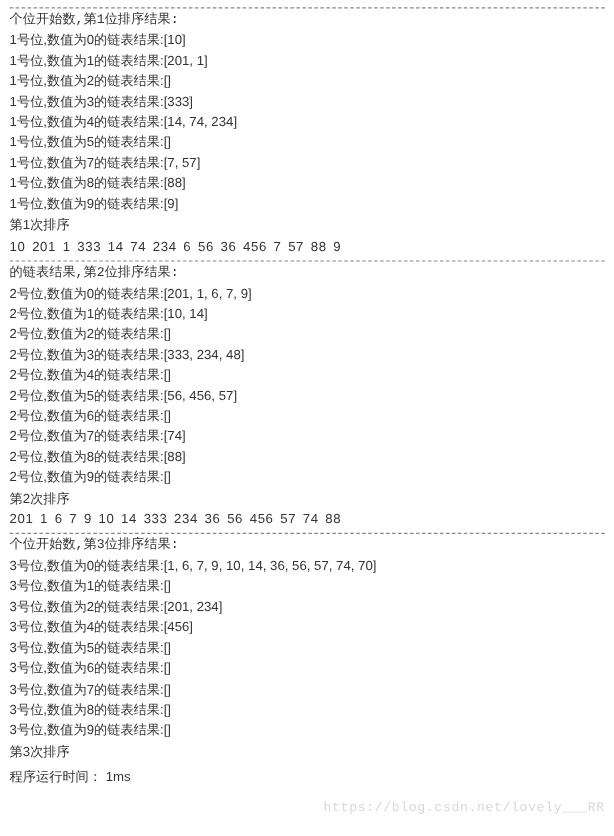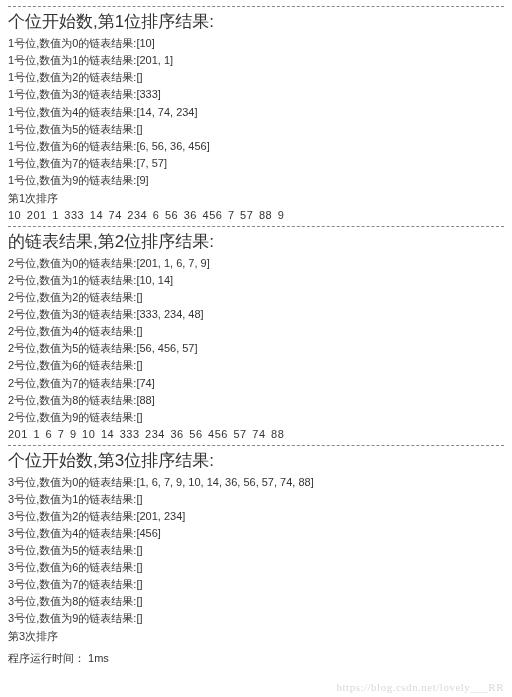--- a/index.html
+++ b/index.html
@@ -14,23 +14,24 @@
       position: relative;
       line-height: 1.55;
       overflow: hidden;
     }
     .divider {
       border: none;
       border-top: 1px dashed #888;
       margin: 2px 0;
     }
     .block-title {
-      font-size: 17px;
+      font-size: 11px;
       color: #333;
       margin-top: 2px;
+      font-family: Liberation Mono, monospace;
     }
     .line {
       font-size: 11px;
       color: #333;
       white-space: nowrap;
     }
     .sort-label {
       font-size: 11px;
       color: #333;
       margin-top: 1px;
@@ -42,61 +43,62 @@
       word-spacing: 2px;
       margin-bottom: 2px;
     }
     .runtime {
       font-size: 11px;
       color: #333;
       margin-top: 4px;
     }
     .watermark {
       position: absolute;
-      bottom: 1px;
+      bottom: 14px;
       right: 8px;
       font-size: 11px;
       color: #d8d8d8;
-      font-family: Liberation Serif, serif;
+      font-family: Liberation Mono, monospace;
       letter-spacing: 0.5px;
     }
   </style>
 </head>
 <body>
 
 <div id="content">
     <hr class="divider">
     <div class="block-title">个位开始数,第1位排序结果:</div>
     <div class="line"><span>1</span><span>号位,数值为</span><span>0</span><span>的链表结果:</span><span>[10]</span></div>
     <div class="line"><span>1</span><span>号位,数值为</span><span>1</span><span>的链表结果:</span><span>[201, 1]</span></div>
     <div class="line"><span>1</span><span>号位,数值为</span><span>2</span><span>的链表结果:</span><span>[]</span></div>
     <div class="line"><span>1</span><span>号位,数值为</span><span>3</span><span>的链表结果:</span><span>[333]</span></div>
     <div class="line"><span>1</span><span>号位,数值为</span><span>4</span><span>的链表结果:</span><span>[14, 74, 234]</span></div>
     <div class="line"><span>1</span><span>号位,数值为</span><span>5</span><span>的链表结果:</span><span>[]</span></div>
-    <div class="line"><span>1</span><span>号位,数值为</span><span>6</span><span>的链表结果:</span><span>[6, 56, 36, 456]</span></div>
     <div class="line"><span>1</span><span>号位,数值为</span><span>7</span><span>的链表结果:</span><span>[7, 57]</span></div>
+    <div class="line"><span>1</span><span>号位,数值为</span><span>8</span><span>的链表结果:</span><span>[88]</span></div>
     <div class="line"><span>1</span><span>号位,数值为</span><span>9</span><span>的链表结果:</span><span>[9]</span></div>
     <div class="sort-label">第1次排序</div>
     <div class="sort-result">10  201  1  333  14  74  234  6  56  36  456  7  57  88  9</div>
     <hr class="divider">
     <div class="block-title">的链表结果,第2位排序结果:</div>
     <div class="line"><span>2</span><span>号位,数值为</span><span>0</span><span>的链表结果:</span><span>[201, 1, 6, 7, 9]</span></div>
     <div class="line"><span>2</span><span>号位,数值为</span><span>1</span><span>的链表结果:</span><span>[10, 14]</span></div>
     <div class="line"><span>2</span><span>号位,数值为</span><span>2</span><span>的链表结果:</span><span>[]</span></div>
     <div class="line"><span>2</span><span>号位,数值为</span><span>3</span><span>的链表结果:</span><span>[333, 234, 48]</span></div>
     <div class="line"><span>2</span><span>号位,数值为</span><span>4</span><span>的链表结果:</span><span>[]</span></div>
     <div class="line"><span>2</span><span>号位,数值为</span><span>5</span><span>的链表结果:</span><span>[56, 456, 57]</span></div>
     <div class="line"><span>2</span><span>号位,数值为</span><span>6</span><span>的链表结果:</span><span>[]</span></div>
     <div class="line"><span>2</span><span>号位,数值为</span><span>7</span><span>的链表结果:</span><span>[74]</span></div>
     <div class="line"><span>2</span><span>号位,数值为</span><span>8</span><span>的链表结果:</span><span>[88]</span></div>
     <div class="line"><span>2</span><span>号位,数值为</span><span>9</span><span>的链表结果:</span><span>[]</span></div>
+    <div class="sort-label">第2次排序</div>
     <div class="sort-result">201  1  6  7  9  10  14  333  234  36  56  456  57  74  88</div>
     <hr class="divider">
     <div class="block-title">个位开始数,第3位排序结果:</div>
-    <div class="line"><span>3</span><span>号位,数值为</span><span>0</span><span>的链表结果:</span><span>[1, 6, 7, 9, 10, 14, 36, 56, 57, 74, 88]</span></div>
+    <div class="line"><span>3</span><span>号位,数值为</span><span>0</span><span>的链表结果:</span><span>[1, 6, 7, 9, 10, 14, 36, 56, 57, 74, 70]</span></div>
     <div class="line"><span>3</span><span>号位,数值为</span><span>1</span><span>的链表结果:</span><span>[]</span></div>
     <div class="line"><span>3</span><span>号位,数值为</span><span>2</span><span>的链表结果:</span><span>[201, 234]</span></div>
     <div class="line"><span>3</span><span>号位,数值为</span><span>4</span><span>的链表结果:</span><span>[456]</span></div>
     <div class="line"><span>3</span><span>号位,数值为</span><span>5</span><span>的链表结果:</span><span>[]</span></div>
     <div class="line"><span>3</span><span>号位,数值为</span><span>6</span><span>的链表结果:</span><span>[]</span></div>
     <div class="line"><span>3</span><span>号位,数值为</span><span>7</span><span>的链表结果:</span><span>[]</span></div>
     <div class="line"><span>3</span><span>号位,数值为</span><span>8</span><span>的链表结果:</span><span>[]</span></div>
     <div class="line"><span>3</span><span>号位,数值为</span><span>9</span><span>的链表结果:</span><span>[]</span></div>
     <div class="sort-label">第3次排序</div>
   </div>

